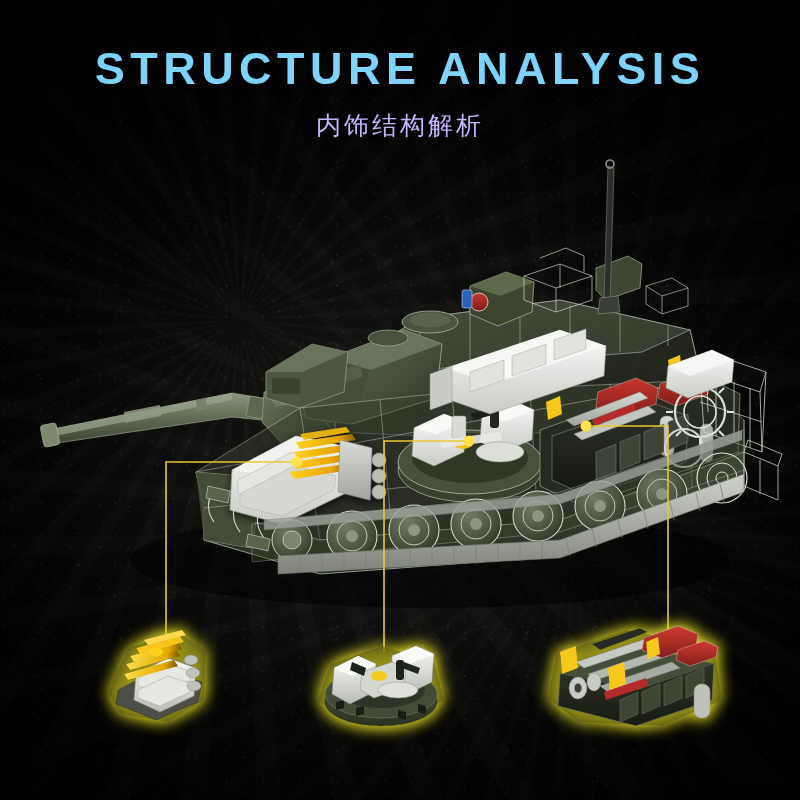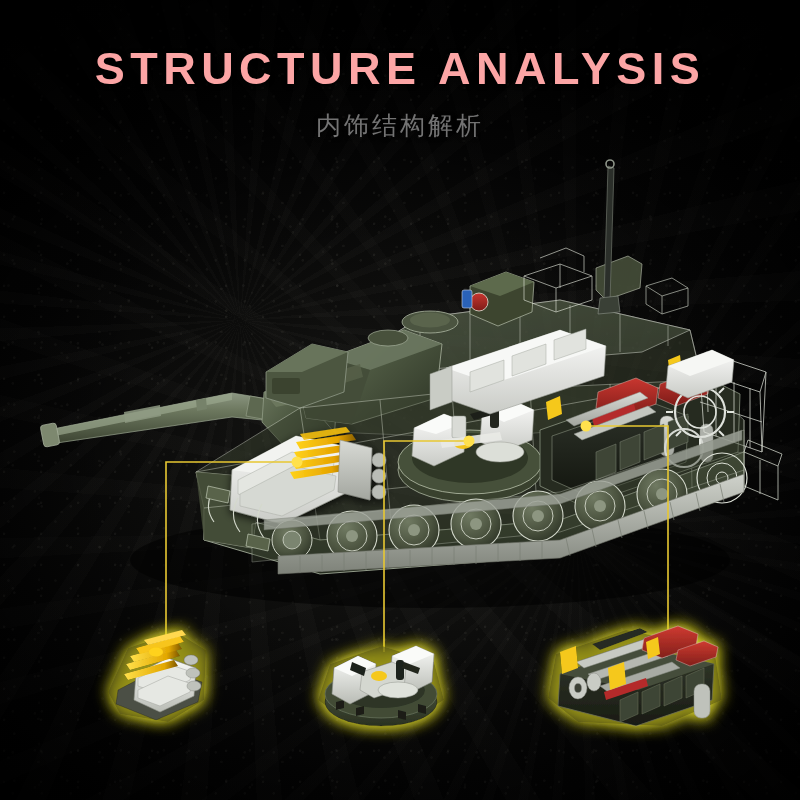--- a/index.html
+++ b/index.html
@@ -43,30 +43,30 @@
   }
   .bg-vig{
     position:absolute; inset:0;
     background:radial-gradient(ellipse 78% 66% at 50% 56%, transparent 38%, rgba(0,0,0,.55) 74%, #000 100%);
   }
 
   
   .header{ position:absolute; top:0; left:0; width:100%; text-align:center; z-index:40; }
   .title{
     margin-top:46px;
-    color:#fca5a5;
+    color:#7dd3fc;
     font-size:45px;
     font-weight:bold;
     letter-spacing:5.5px;
     line-height:1;
     text-shadow:0 1px 5px rgba(0,0,0,.9);
   }
   .subtitle{
     margin-top:22px;
-    color:#737373;
+    color:#c4b5fd;
     font-size:25px;
     letter-spacing:3px;
     line-height:1;
     text-shadow:0 1px 4px rgba(0,0,0,.9);
   }
 
   
   .art{ position:absolute; inset:0; z-index:20; }
   .art svg{ position:absolute; inset:0; width:800px; height:800px; display:block; }
 

